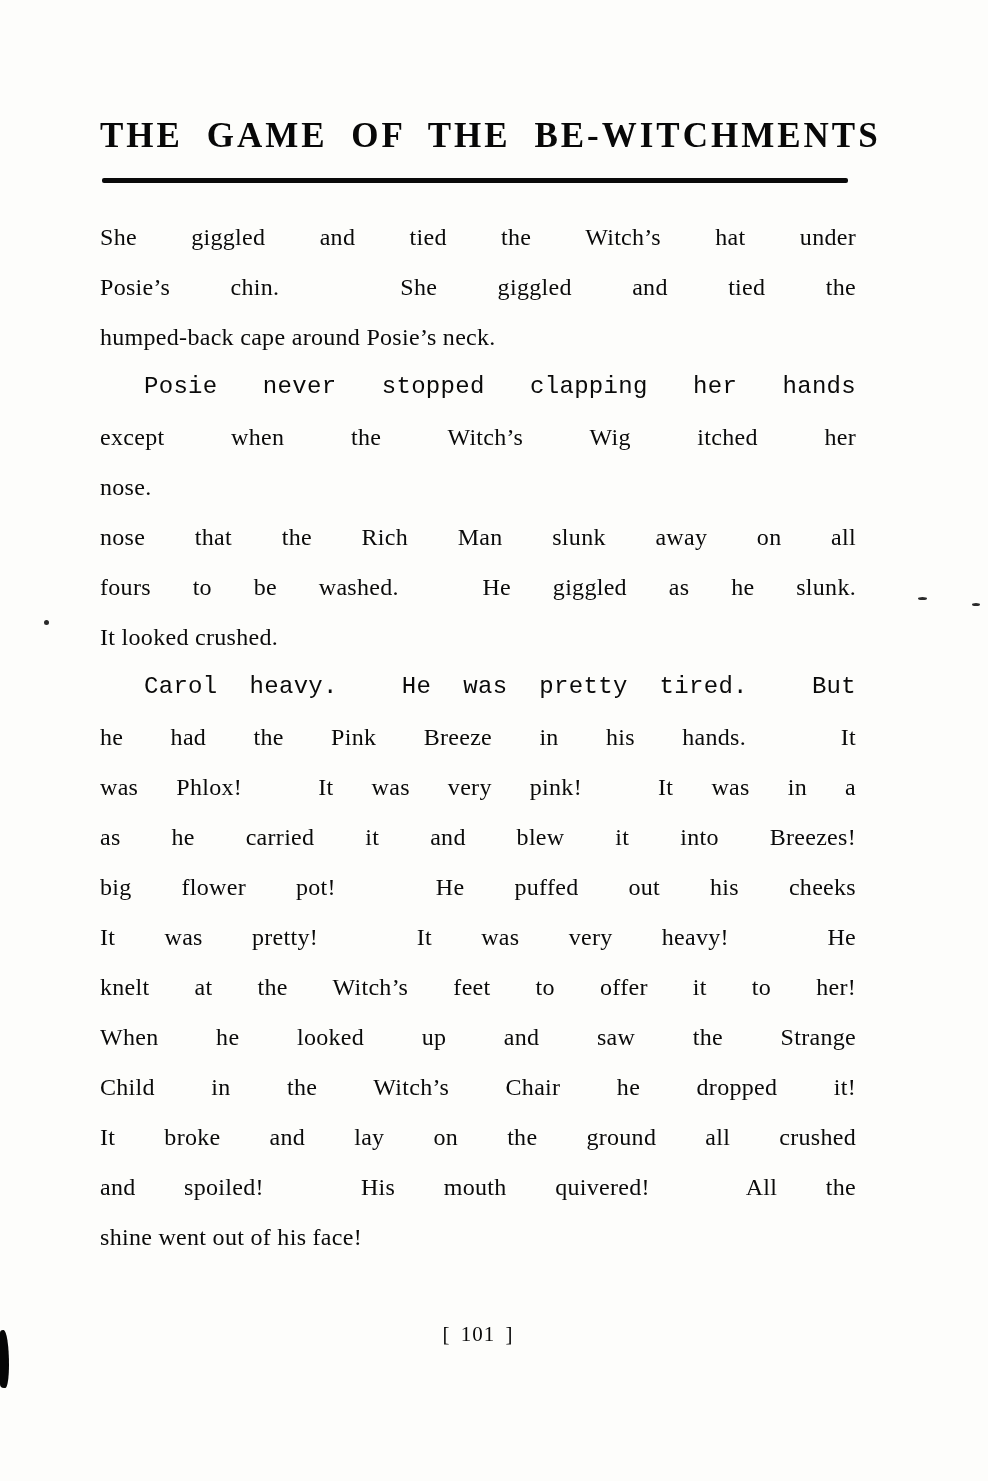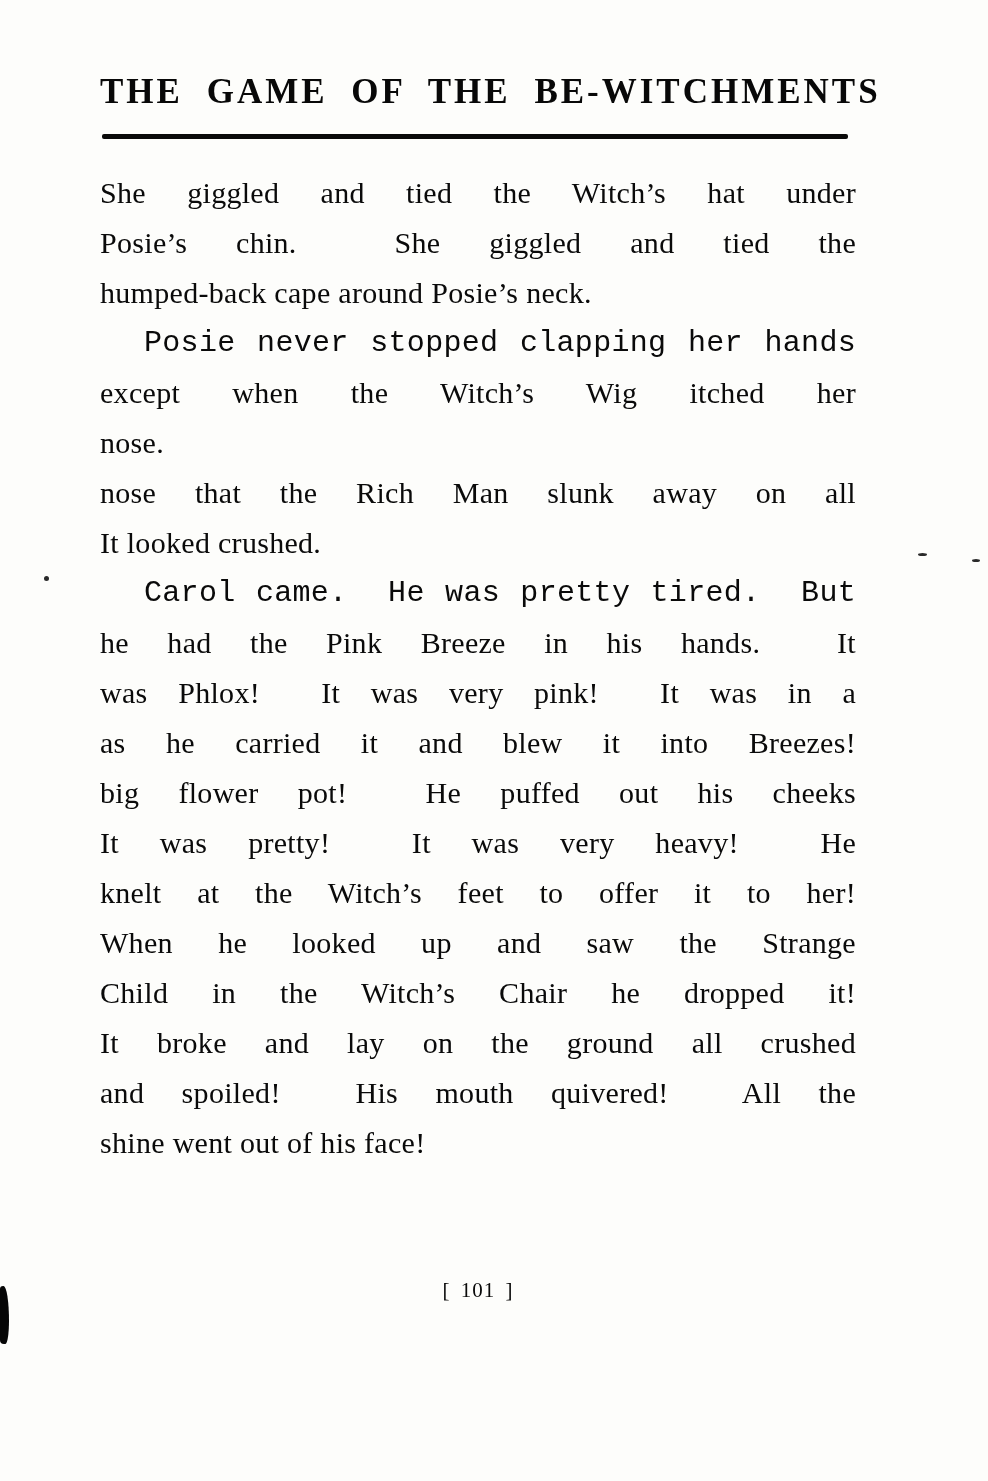--- a/index.html
+++ b/index.html
@@ -9,20 +9,21 @@
     height: 1481px;
     background: #fdfdfb;
     color: #0a0a0a;
     font-family: "Liberation Serif", serif;
     position: relative;
     overflow: hidden;
   }
   .page {
     position: absolute;
     inset: 0;
+    margin-top: 44px;
   }
   .running-head {
     position: absolute;
     top: 72px;
     left: 100px;
     width: 756px;
     text-align: center;
     font-weight: bold;
     font-size: 35px;
     letter-spacing: 3px;
@@ -37,21 +38,21 @@
     width: 746px;
     height: 5px;
     background: #0a0a0a;
     border-radius: 2px;
   }
   .body-text {
     position: absolute;
     top: 168px;
     left: 100px;
     width: 756px;
-    font-size: 30px;
+    font-size: 24px;
     line-height: 50px;
     letter-spacing: 0.3px;
   }
   .line {
     white-space: pre-wrap;
     text-align: justify;
     text-align-last: justify;
   }
   .line.para-end {
     text-align-last: left;
@@ -98,22 +99,23 @@
   <div class="head-rule"></div>
 
   <div class="body-text" id="body-text">
       <div class="line">She giggled and tied the Witch’s hat under</div>
       <div class="line">Posie’s chin.  She giggled and tied the</div>
       <div class="line para-end">humped-back cape around Posie’s neck.</div>
       <div class="line indent">Posie never stopped clapping her hands</div>
       <div class="line">except when the Witch’s Wig itched her</div>
       <div class="line para-end">nose.</div>
       <div class="line">nose that the Rich Man slunk away on all</div>
+      <div class="line">fours to be washed.  He giggled as he slunk.</div>
       <div class="line para-end">It looked crushed.</div>
-      <div class="line indent">Carol came.  He was pretty tired.  But</div>
+      <div class="line indent">Carol heavy.  He was pretty tired.  But</div>
       <div class="line">he had the Pink Breeze in his hands.  It</div>
       <div class="line">was Phlox!  It was very pink!  It was in a</div>
       <div class="line">as he carried it and blew it into Breezes!</div>
       <div class="line">big flower pot!  He puffed out his cheeks</div>
       <div class="line">It was pretty!  It was very heavy!  He</div>
       <div class="line">knelt at the Witch’s feet to offer it to her!</div>
       <div class="line">When he looked up and saw the Strange</div>
       <div class="line">Child in the Witch’s Chair he dropped it!</div>
       <div class="line">It broke and lay on the ground all crushed</div>
       <div class="line">and spoiled!  His mouth quivered!  All the</div>

